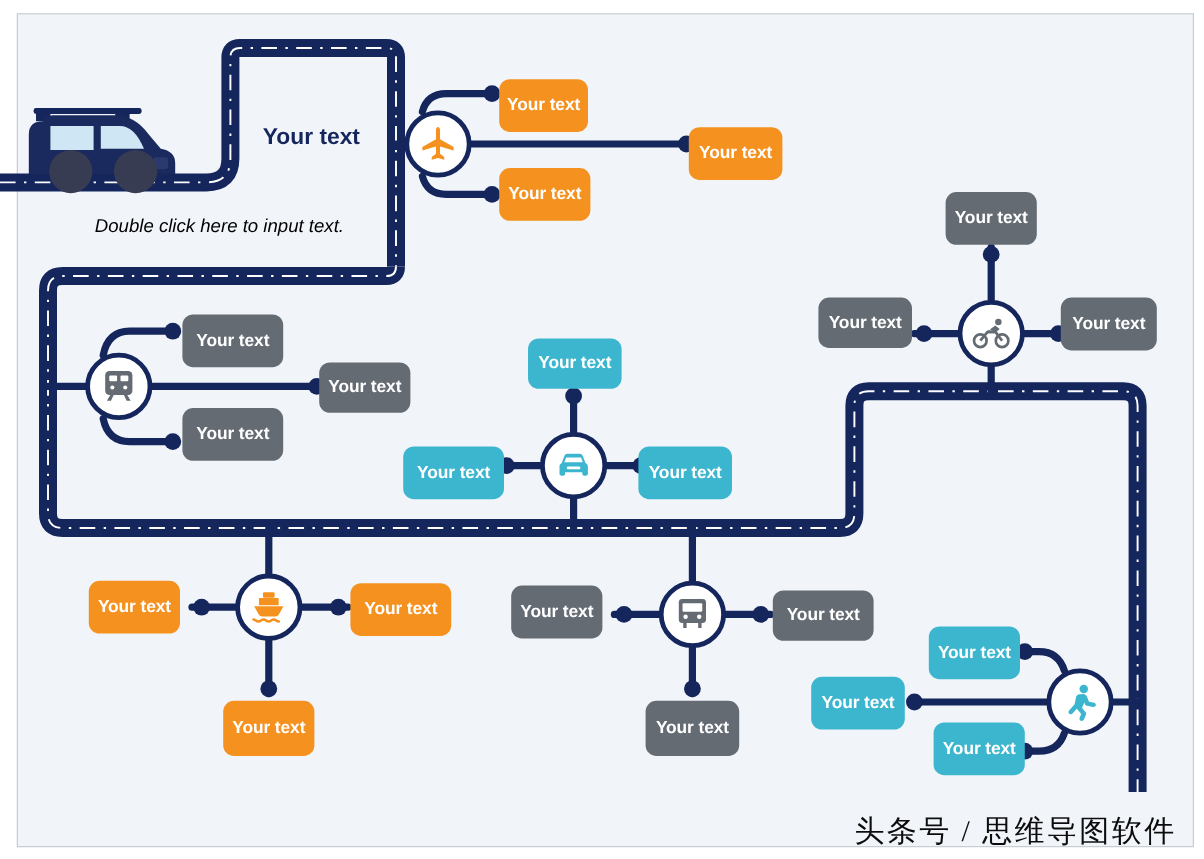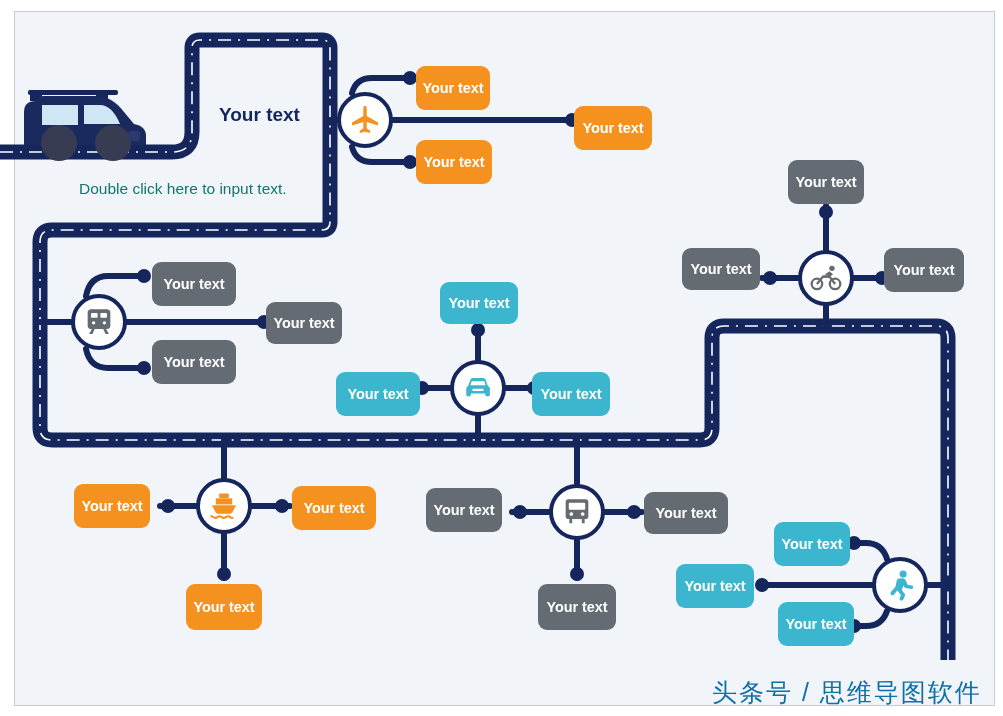--- a/index.html
+++ b/index.html
@@ -15,23 +15,23 @@
        letter-spacing:-0.1px;white-space:nowrap;box-sizing:border-box;padding:0 6px;}
   .c-orange{background:#f5911e;}
   .c-gray{background:#646b73;}
   .c-cyan{background:#3cb6ce;}
 
   .node{position:absolute;border-radius:50%;background:#ffffff;
         border:4px solid #15265c;box-sizing:border-box;
         display:flex;align-items:center;justify-content:center;}
 
   #title{position:absolute;color:#15265c;font-size:19px;font-weight:bold;}
-  #subtitle{position:absolute;color:#0f766e;font-size:15.5px;}
-  #watermark{position:absolute;color:#0369a1;font-size:25px;letter-spacing:2px;
-             font-family:Liberation Sans, sans-serif;opacity:.95;}
+  #subtitle{position:absolute;color:#000000;font-size:15.5px;font-style:italic;}
+  #watermark{position:absolute;color:#000000;font-size:25px;letter-spacing:2px;
+             font-family:Liberation Serif, serif;opacity:.95;}
 </style>
 </head>
 <body>
 
 <div id="stage">
   <div id="frame"></div>
 
   <div id="canvas">
 
     <svg class="layer" viewBox="0 0 1003 716">

